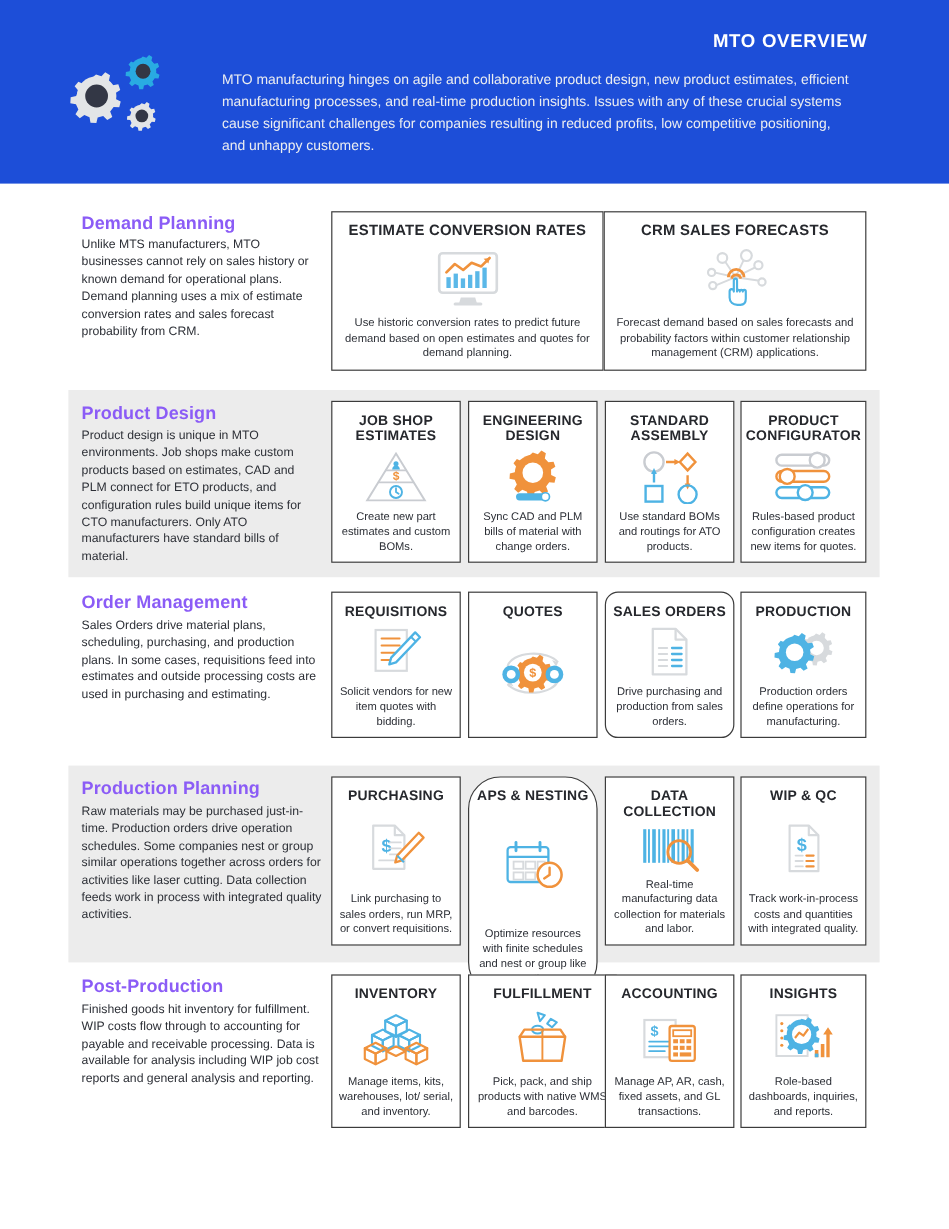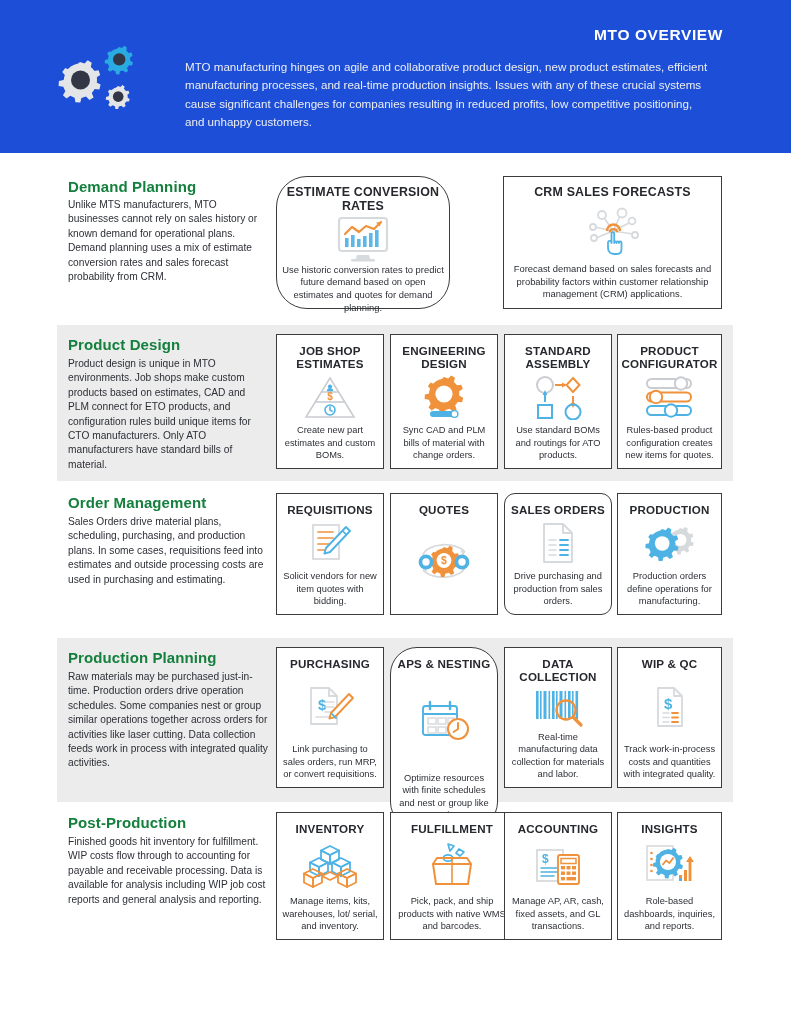--- a/index.html
+++ b/index.html
@@ -36,21 +36,21 @@
   .section .band {
     position: absolute; left: 57px; top: 0; width: 676px; height: 100%;
     background: transparent;
   }
   .section.shaded .band { background: #ececec; }
 
   .sec-inner { position: relative; width: 100%; height: 100%; }
 
   .sec-title {
     position: absolute; left: 68px;
-    color: #15803d; font-weight: bold; font-size: 15px;
+    color: #8b5cf6; font-weight: bold; font-size: 15px;
     letter-spacing: .1px;
   }
   .sec-desc {
     position: absolute; left: 68px; width: 200px;
     color: #2c2f36; font-size: 10.2px; line-height: 14.4px;
   }
 
   
   .card {
     position: absolute;
@@ -116,21 +116,21 @@
 
     <div class="header-text">MTO manufacturing hinges on agile and collaborative product design, new product estimates, efficient manufacturing processes, and real-time production insights. Issues with any of these crucial systems cause significant challenges for companies resulting in reduced profits, low competitive positioning, and unhappy customers.</div>
   </div>
 
   <div class="section row2" id="sec-0" style="top:168px; height:150px;">
     <div class="band"></div>
     <div class="sec-inner">
       <div class="sec-title" style="top:10px;">Demand Planning</div>
       <div class="sec-desc" style="top:30px;">Unlike MTS manufacturers, MTO businesses cannot rely on sales history or known demand for operational plans. Demand planning uses a mix of estimate conversion rates and sales forecast probability from CRM.</div>
 
-      <div class="card" style="left:276px; top:8px; width:174px; height:133px;border-radius:31px;">
+      <div class="card" style="left:276px; top:8px; width:227px; height:133px;">
         <div class="card-title">ESTIMATE CONVERSION RATES</div>
         <div class="card-icon">
           <svg width="60" height="50" viewBox="0 0 60 50">
             <rect x="6" y="4" width="48" height="33" rx="3" fill="none" stroke="#d7dadd" stroke-width="2.2"></rect>
             <path d="M24 41h12l1.5 5h-15z" fill="#d7dadd"></path>
             <rect x="18" y="45" width="24" height="2.6" rx="1.3" fill="#d7dadd"></rect>
             <g fill="#5bb8e8">
               <rect x="12" y="24" width="3.6" height="9"></rect>
               <rect x="18" y="21" width="3.6" height="12"></rect>
               <rect x="24" y="25" width="3.6" height="8"></rect>

